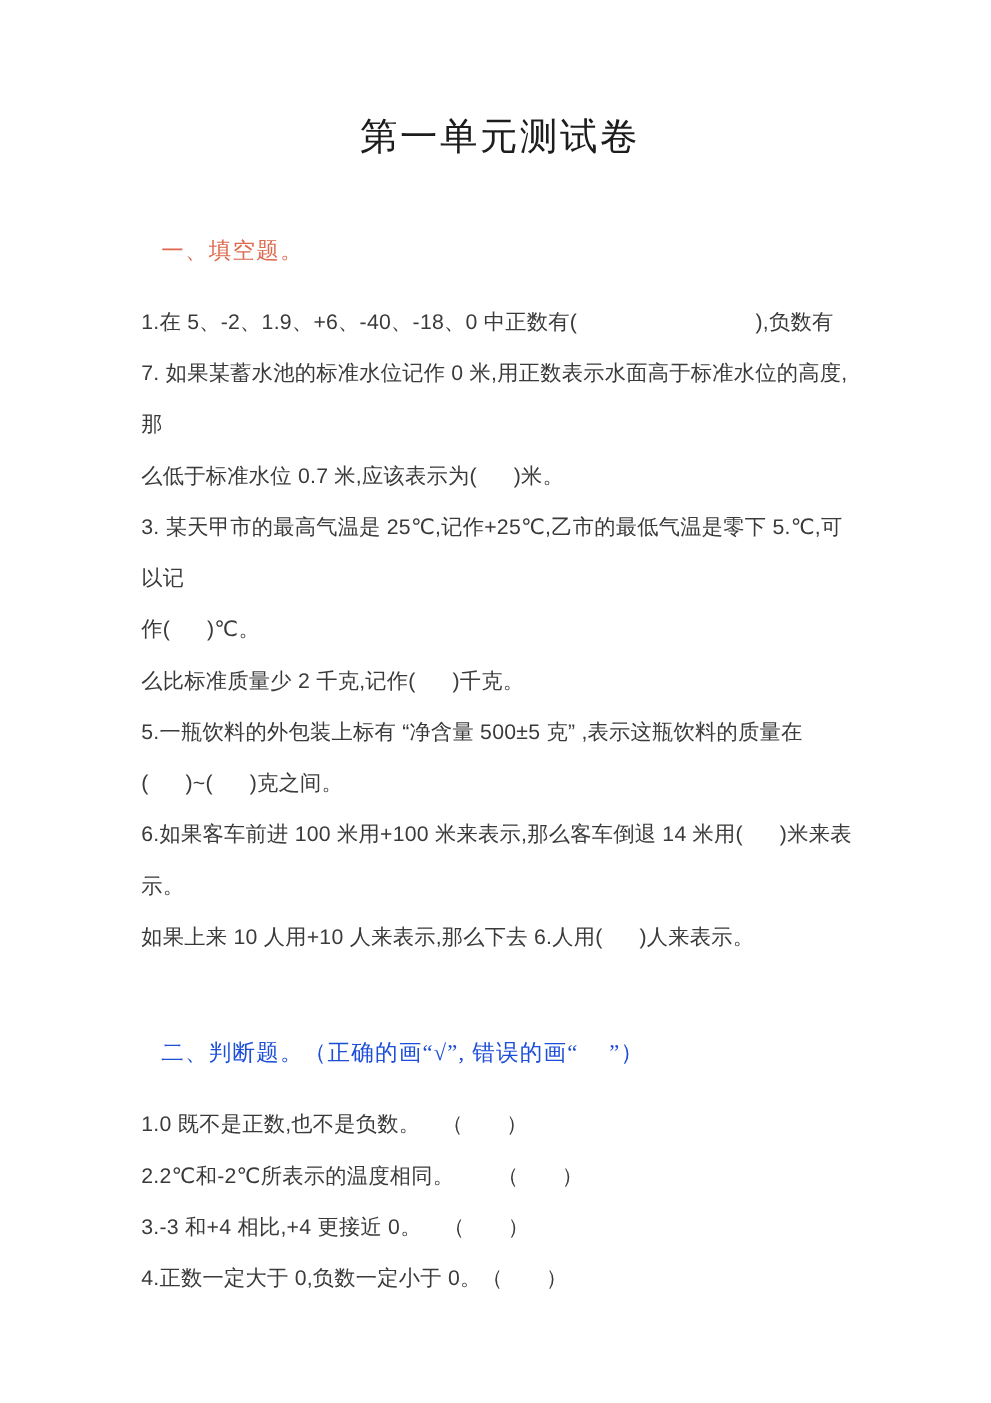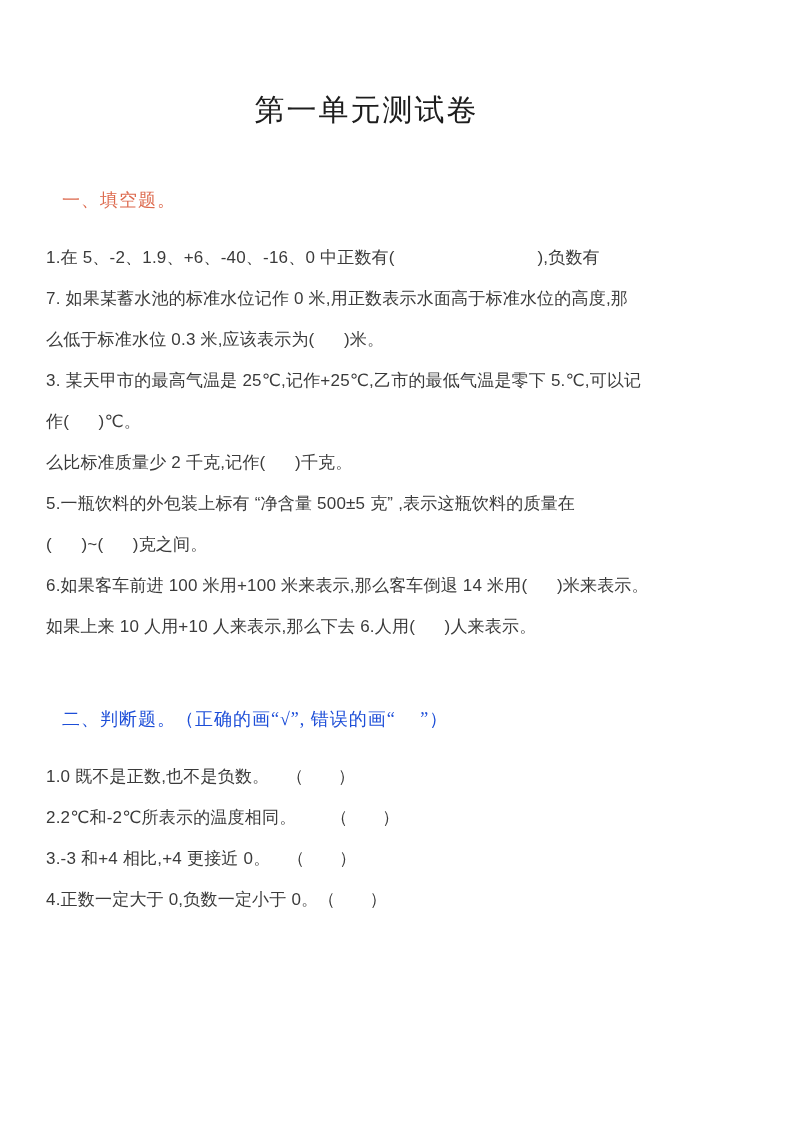--- a/index.html
+++ b/index.html
@@ -6,21 +6,21 @@
     margin: 0;
     padding: 0;
     background: #ffffff;
   }
   .page {
     position: relative;
     width: 793px;
     height: 1122px;
     background: #ffffff;
     box-sizing: border-box;
-    padding: 90px 106px 0 46px;
+    padding: 90px 106px 0 113px;
     overflow: hidden;
     font-family: "Liberation Sans", "DejaVu Sans", sans-serif;
     color: #3a3a3a;
   }
   .doc-title {
     font-family: "Liberation Serif", "DejaVu Serif", serif;
     font-weight: 400;
     font-size: 30px;
     color: #1d1d1d;
     text-align: center;
@@ -50,23 +50,23 @@
 </head>
 <body>
 
 <div class="page">
 
   <h1 class="doc-title">第一单元测试卷</h1>
 
   <div>
     <p class="section-heading" style="color: rgb(221, 106, 78);">一、填空题。</p>
 
-    <p class="doc-line">1.在 5、-2、1.9、+6、-40、-16、0 中正数有(                             ),负数有</p>
+    <p class="doc-line">1.在 5、-2、1.9、+6、-40、-18、0 中正数有(                             ),负数有</p>
     <p class="doc-line">7. 如果某蓄水池的标准水位记作 0 米,用正数表示水面高于标准水位的高度,那</p>
-    <p class="doc-line">么低于标准水位 0.3 米,应该表示为(      )米。</p>
+    <p class="doc-line">么低于标准水位 0.7 米,应该表示为(      )米。</p>
     <p class="doc-line">3. 某天甲市的最高气温是 25℃,记作+25℃,乙市的最低气温是零下 5.℃,可以记</p>
     <p class="doc-line">作(      )℃。</p>
     <p class="doc-line">么比标准质量少 2 千克,记作(      )千克。</p>
     <p class="doc-line">5.一瓶饮料的外包装上标有 “净含量 500±5 克” ,表示这瓶饮料的质量在</p>
     <p class="doc-line">(      )~(      )克之间。</p>
     <p class="doc-line">6.如果客车前进 100 米用+100 米来表示,那么客车倒退 14 米用(      )米来表示。</p>
     <p class="doc-line">如果上来 10 人用+10 人来表示,那么下去 6.人用(      )人来表示。</p>
   </div>
 
   <div class="section-gap"></div>

